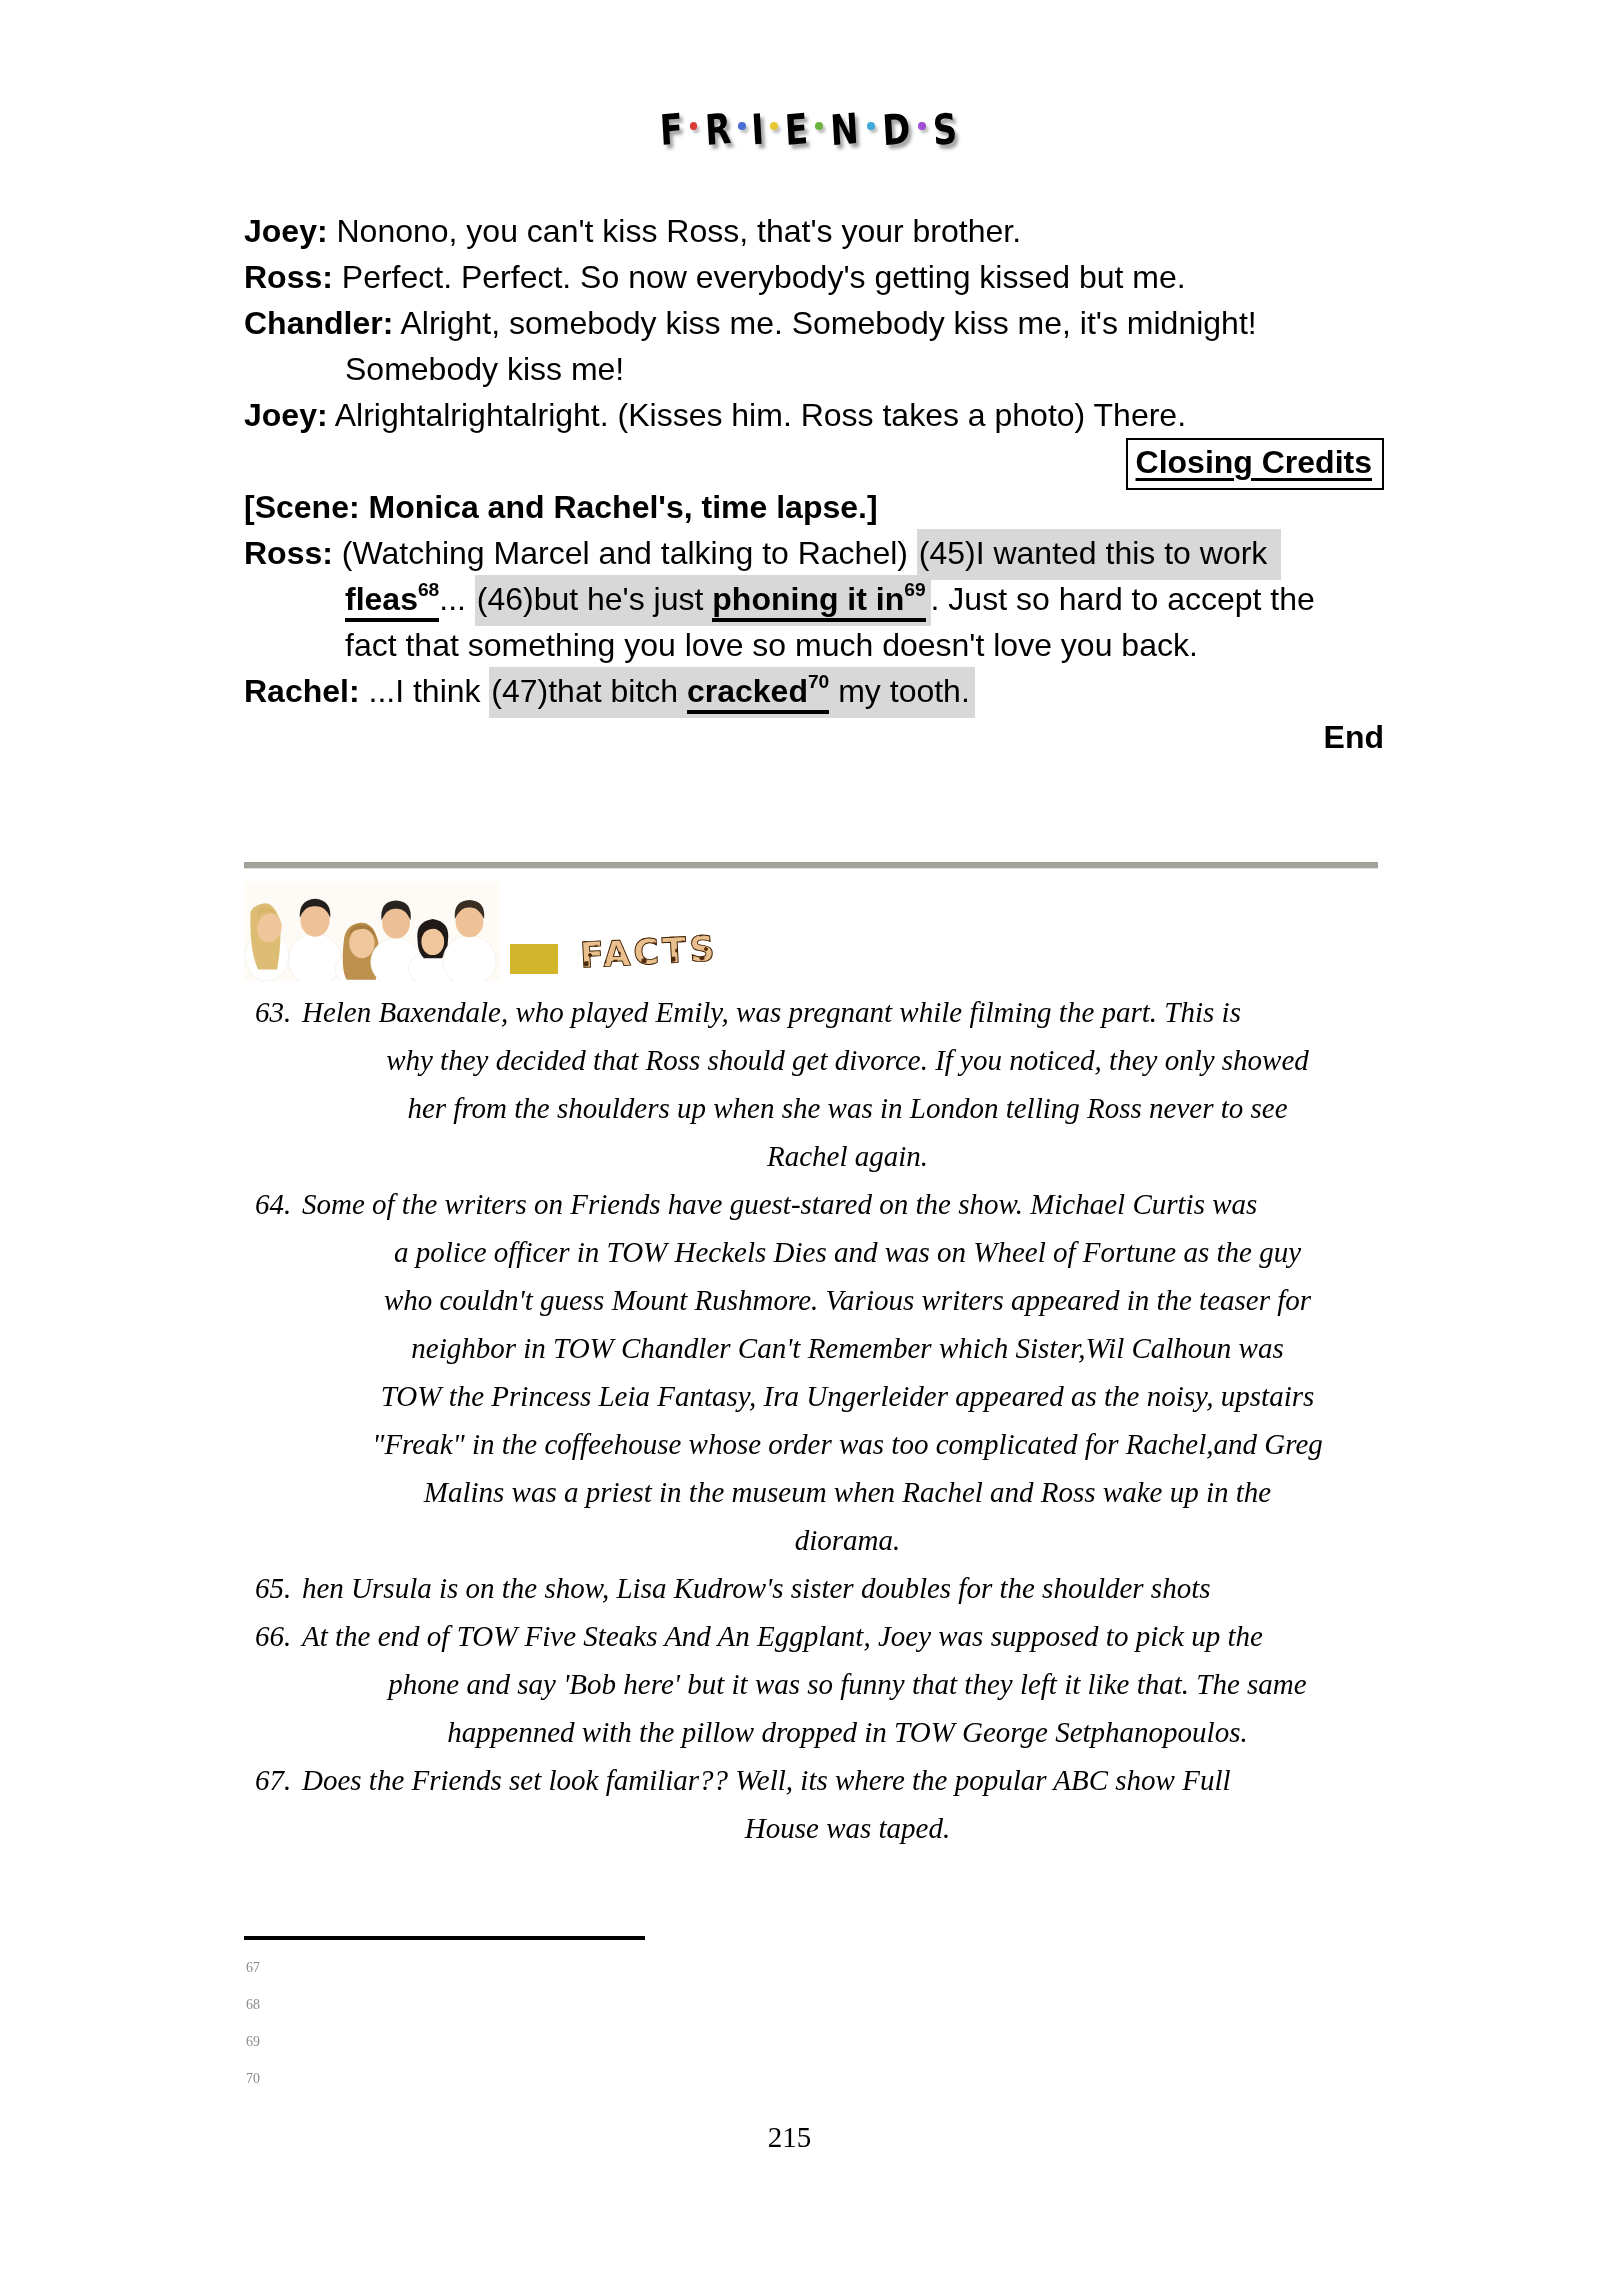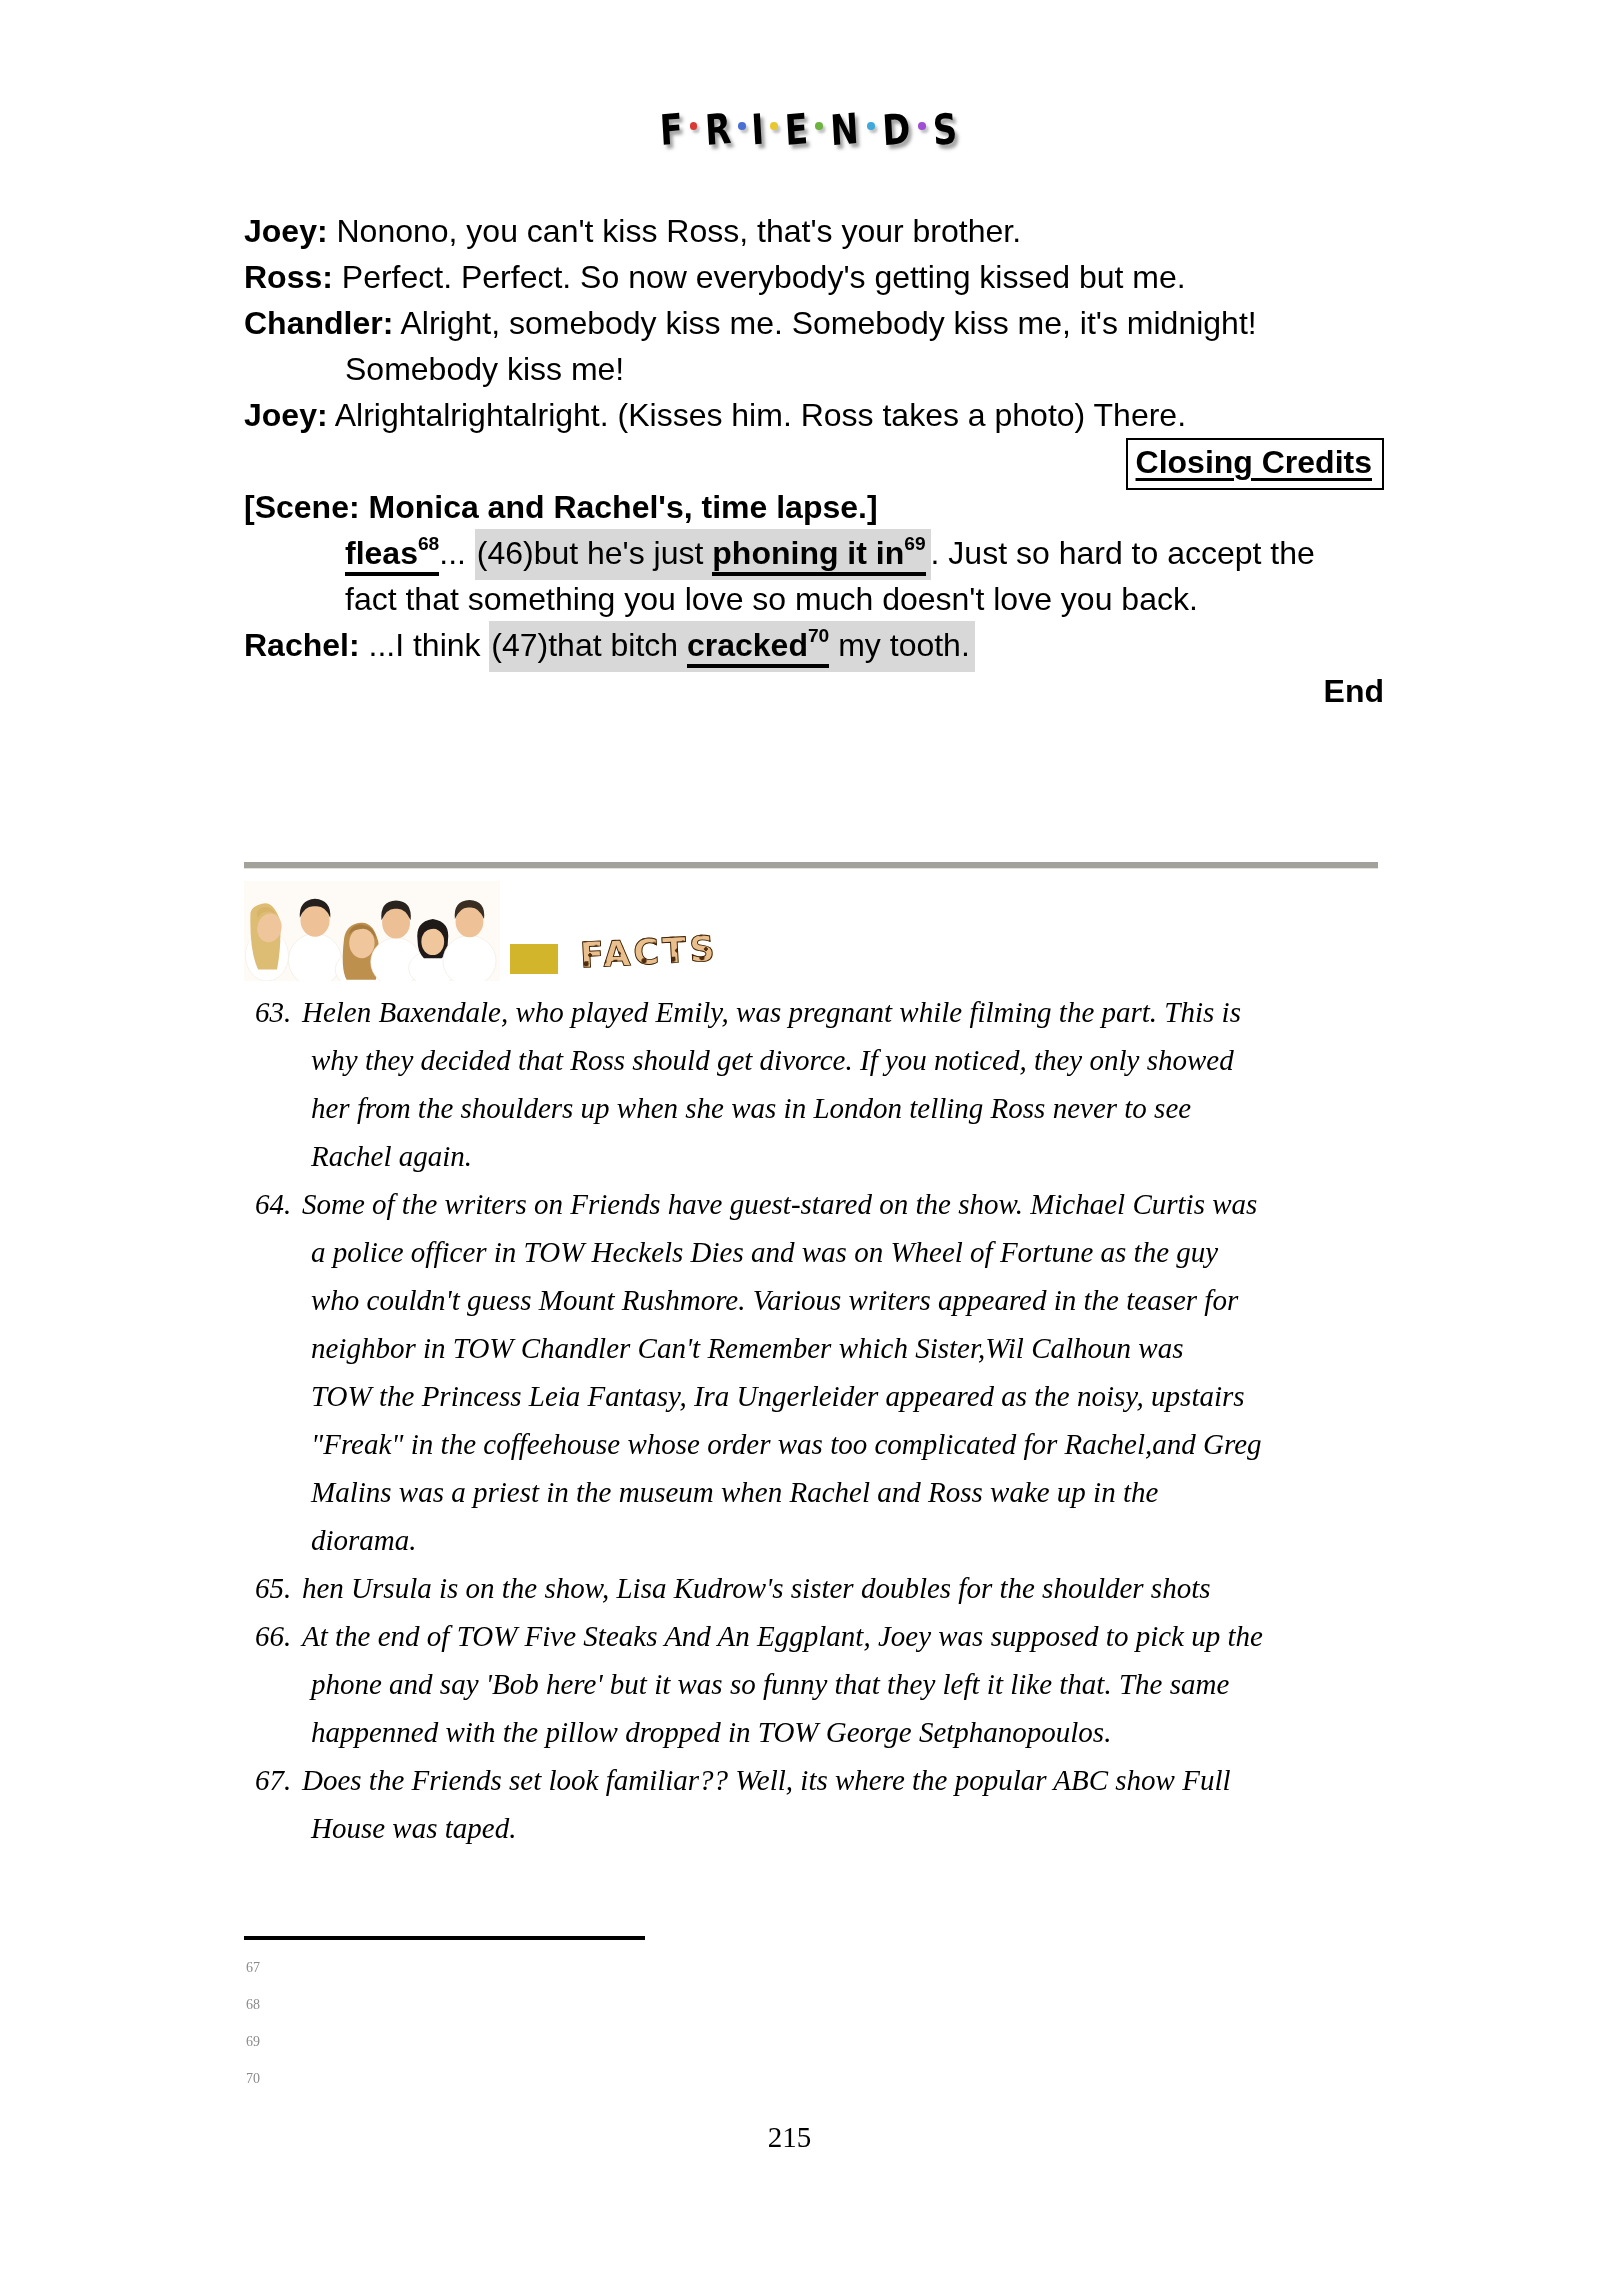--- a/index.html
+++ b/index.html
@@ -47,21 +47,21 @@
                  radial-gradient(circle 3.2px at 10px 20px,#57310f 60%,transparent 65%);
                background-size:29px 24px;
                -webkit-background-clip:text;background-clip:text;color:transparent;
                -webkit-text-stroke:0.9px #3b2008;}
 
   
   .facts{position:absolute;left:244px;top:988px;width:1140px;}
   .fline{height:48px;line-height:48px;font-family:"Liberation Serif",serif;font-style:italic;
          font-size:29px;white-space:pre;margin-left:11px;}
   .fnum{display:inline-block;width:47px;}
-  .fline.fcont{padding-left:56px;}
+  .fline.fcont{padding-left:56px;text-align:center;}
 
   
   .fnrule{position:absolute;left:244px;top:1936px;width:401px;height:3.8px;background:#000;}
   .footnotes{position:absolute;left:246px;top:1949px;}
   .fnnum{height:37px;line-height:37px;font-family:"Liberation Serif",serif;font-size:14px;color:#8a8a8a;}
 
   
   .pagenum{position:absolute;left:0;top:2121px;width:100%;text-align:center;
            font-family:"Liberation Serif",serif;font-size:29px;transform:translateX(-19px);}
 </style>
@@ -73,20 +73,21 @@
   <div class="logo" id="logo"><span class="lt">F</span><span class="ldot" style="background: rgb(217, 58, 53);"></span><span class="lt">R</span><span class="ldot" style="background: rgb(74, 111, 212);"></span><span class="lt">I</span><span class="ldot" style="background: rgb(232, 200, 50);"></span><span class="lt">E</span><span class="ldot" style="background: rgb(109, 179, 63);"></span><span class="lt">N</span><span class="ldot" style="background: rgb(63, 169, 217);"></span><span class="lt">D</span><span class="ldot" style="background: rgb(160, 79, 212);"></span><span class="lt">S</span></div>
 
   <div class="script" id="script-lines">
       <div class="sline"><span class="b">Joey:</span><span> Nonono, you can't kiss Ross, that's your brother.</span></div>
       <div class="sline"><span class="b">Ross:</span><span> Perfect. Perfect. So now everybody's getting kissed but me.</span></div>
       <div class="sline"><span class="b">Chandler:</span><span> Alright, somebody kiss me. Somebody kiss me, it's midnight!</span></div>
       <div class="sline indent"><span>Somebody kiss me!</span></div>
       <div class="sline"><span class="b">Joey:</span><span> Alrightalrightalright. (Kisses him. Ross takes a photo) There.</span></div>
       <div class="sline center"><span class="boxed"><span class="b">Closing Credits</span></span></div>
       <div class="sline"><span class="b i">[Scene: Monica and Rachel's, time lapse.]</span></div>
+      <div class="sline"><span class="b">Ross:</span><span> (Watching Marcel and talking to Rachel) </span><span class="hl"><span>(45)I wanted this to work </span></span></div>
       <div class="sline indent"><span class="b u">fleas<sup>68</sup></span><span>... </span><span class="hl"><span>(46)but he's just </span><span class="b u">phoning it in<sup>69</sup></span></span><span>. Just so hard to accept the</span></div>
       <div class="sline indent"><span>fact that something you love so much doesn't love you back.</span></div>
       <div class="sline"><span class="b">Rachel:</span><span> ...I think </span><span class="hl"><span>(47)that bitch </span><span class="b u">cracked<sup>70</sup></span><span> my tooth.</span></span></div>
       <div class="sline center"><span class="b">End</span></div>
     </div>
 
   <div class="divider"></div>
 
   <div class="photo">
     <svg viewBox="0 0 404 158" width="256" height="100">

